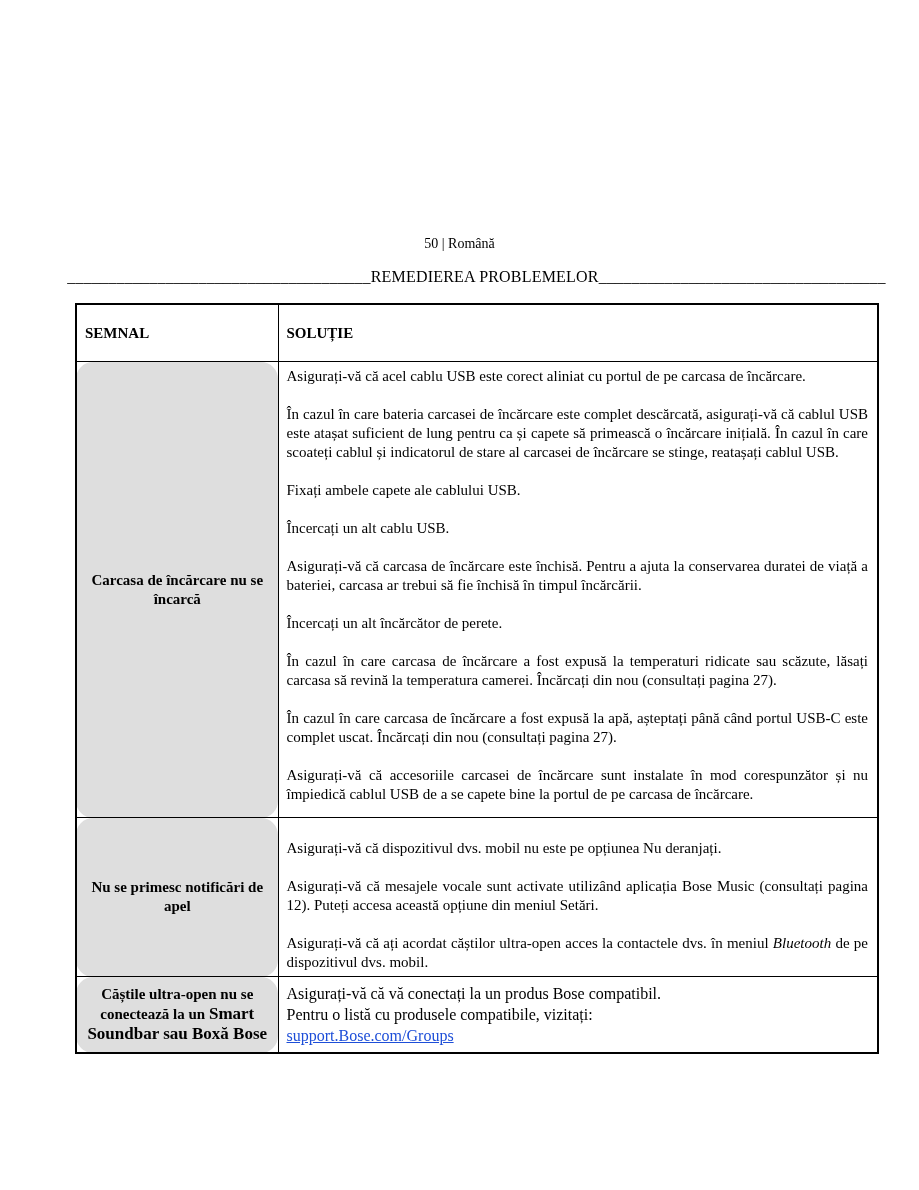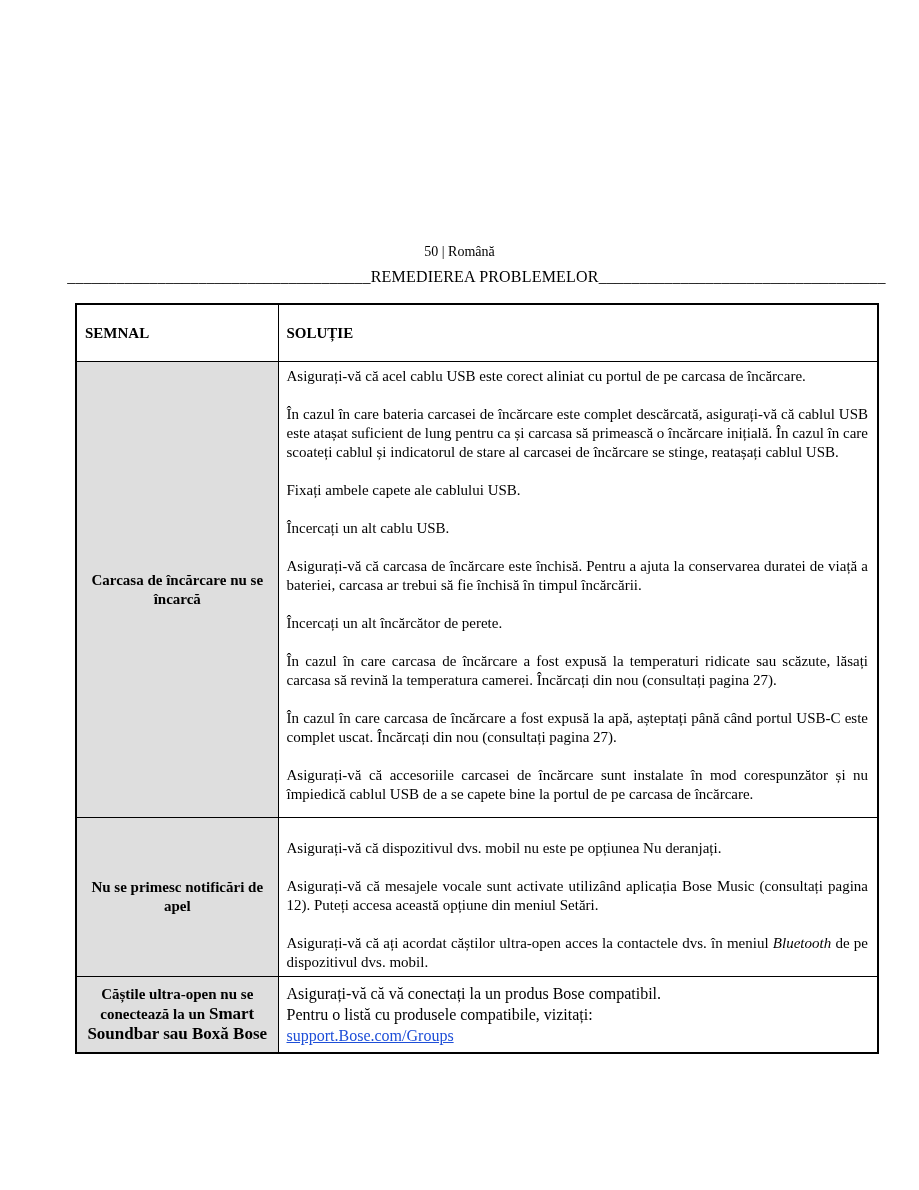--- a/index.html
+++ b/index.html
@@ -7,21 +7,21 @@
     position: relative;
     width: 919px;
     height: 1190px;
     background: #ffffff;
     font-family: "Liberation Serif", "DejaVu Serif", serif;
     color: #000000;
     overflow: hidden;
   }
   .page-num {
     position: absolute;
-    top: 244px;
+    top: 236px;
     left: 0;
     width: 919px;
     text-align: center;
     font-size: 14px;
   }
   .title-line {
     position: absolute;
     top: 268px;
     left: 17px;
     width: 919px;
@@ -51,20 +51,21 @@
     height: 20px;
   }
   td.sig {
     background: #dedede;
     font-weight: bold;
     text-align: center;
     vertical-align: middle;
     font-size: 15px;
     line-height: 19px;
     padding: 2px 6px;
+    border-radius: 17px;
   }
   td.sol {
     vertical-align: top;
     font-size: 15px;
     line-height: 19px;
     padding: 5px 9px 4px 8px;
     background: #ffffff;
   }
   td.sol p { margin: 0 0 19px 0; text-align: justify; }
   td.sol p:last-child { margin-bottom: 0; }
@@ -98,21 +99,21 @@
       <tr>
         <th>SEMNAL</th>
         <th>SOLUȚIE</th>
       </tr>
     </thead>
     <tbody>
       <tr class="r1">
         <td class="sig">Carcasa de încărcare nu se încarcă</td>
         <td class="sol">
           <p>Asigurați-vă că acel cablu USB este corect aliniat cu portul de pe carcasa de încărcare.</p>
-          <p>În cazul în care bateria carcasei de încărcare este complet descărcată, asigurați-vă că cablul USB este atașat suficient de lung pentru ca și carcasa să primească o încărcare inițială. În cazul în care scoateți cablul și indicatorul de stare al carcasei de încărcare se stinge, reatașați cablul USB.</p>
+          <p>În cazul în care bateria carcasei de încărcare este complet descărcată, asigurați-vă că cablul USB este atașat suficient de lung pentru ca și capete să primească o încărcare inițială. În cazul în care scoateți cablul și indicatorul de stare al carcasei de încărcare se stinge, reatașați cablul USB.</p>
           <p>Fixați ambele capete ale cablului USB.</p>
           <p>Încercați un alt cablu USB.</p>
           <p>Asigurați-vă că carcasa de încărcare este închisă. Pentru a ajuta la conservarea duratei de viață a bateriei, carcasa ar trebui să fie închisă în timpul încărcării.</p>
           <p>Încercați un alt încărcător de perete.</p>
           <p>În cazul în care carcasa de încărcare a fost expusă la temperaturi ridicate sau scăzute, lăsați carcasa să revină la temperatura camerei. Încărcați din nou (consultați pagina 27).</p>
           <p>În cazul în care carcasa de încărcare a fost expusă la apă, așteptați până când portul USB-C este complet uscat. Încărcați din nou (consultați pagina 27).</p>
           <p>Asigurați-vă că accesoriile carcasei de încărcare sunt instalate în mod corespunzător și nu împiedică cablul USB de a se capete bine la portul de pe carcasa de încărcare.</p>
         </td>
       </tr>
       <tr class="r3">

